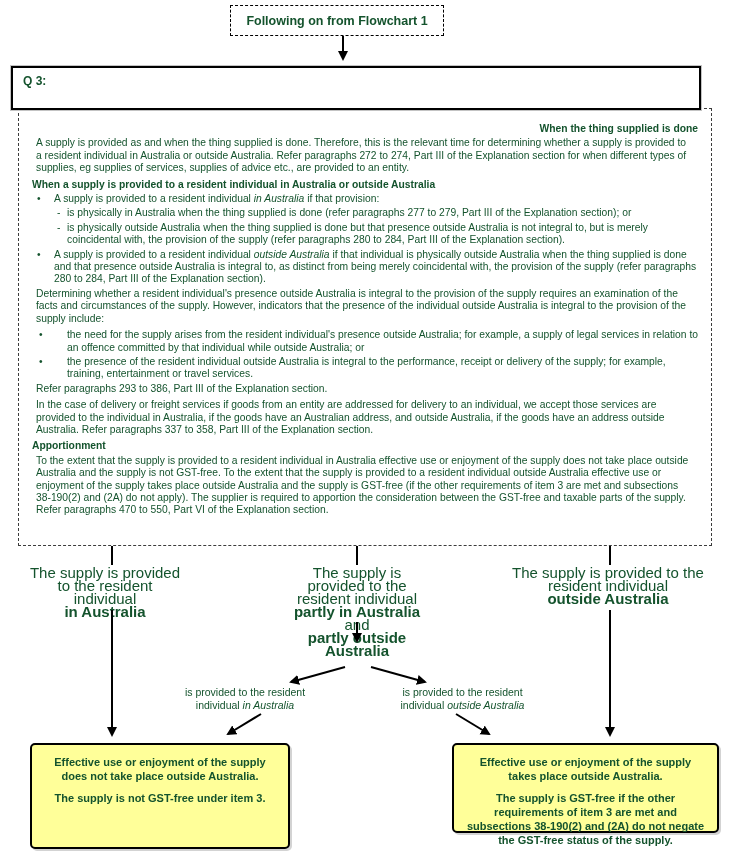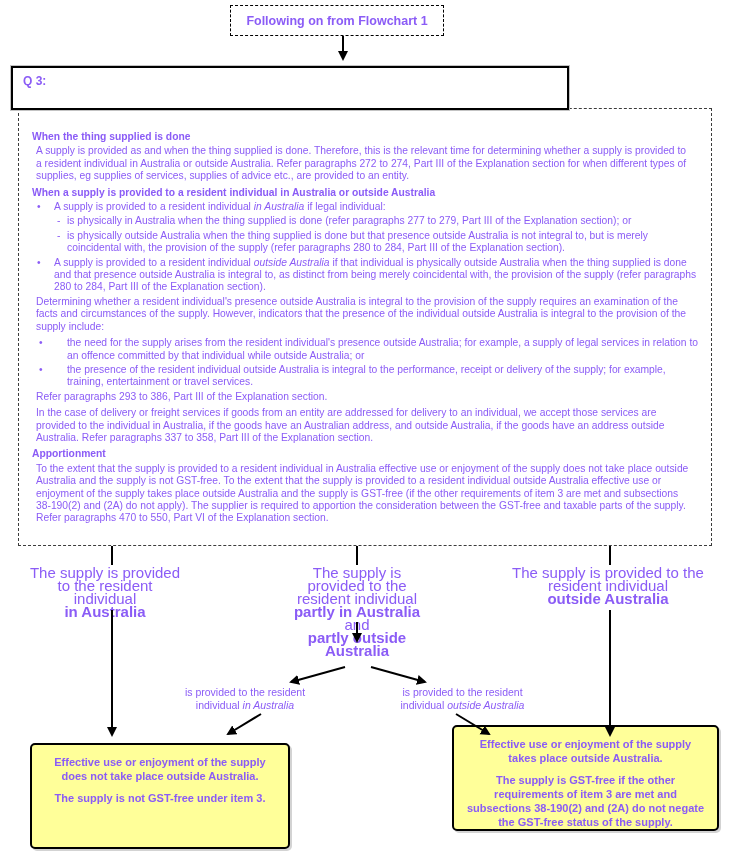--- a/index.html
+++ b/index.html
@@ -1,34 +1,34 @@
 <!DOCTYPE html>
 <html style="--outcome-bg: #ffff99; --line: #000000;"><head>
 <meta charset="utf-8">
 <style>
   html,body{margin:0;padding:0;background:#fff;}
   .canvas{position:relative;width:731px;height:859px;background:#fff;
-          font-family:"Liberation Sans","DejaVu Sans",sans-serif;color:#8b5cf6;overflow:hidden;}
+          font-family:"Liberation Sans","DejaVu Sans",sans-serif;color:#14532d;overflow:hidden;}
   .canvas > div{position:absolute;box-sizing:border-box;}
   svg.connectors{position:absolute;left:0;top:0;width:731px;height:859px;z-index:3;pointer-events:none;}
 
   .title-box{left:230px;top:5px;width:214px;height:31px;border:1px dashed #000;
              display:flex;align-items:center;justify-content:center;
              font-weight:bold;font-size:12.5px;background:#fff;z-index:2;}
 
-  .q-box{left:11px;top:66px;width:558px;height:44px;border:2px solid #000;outline:1px solid #c3c3c3;
+  .q-box{left:11px;top:66px;width:690px;height:44px;border:2px solid #000;outline:1px solid #c3c3c3;
          background:#fff;z-index:2;display:flex;padding:6px 10px;font-weight:bold;
          font-size:12px;line-height:15px;}
   .q-num{width:54px;flex:none;}
   .q-text{max-width:578px;}
 
   .exp-box{left:18px;top:108px;width:694px;height:438px;border:1px dashed #3c3c3c;background:#fff;
            z-index:1;padding:6px 13px 0 13px;font-size:10.3px;line-height:12.4px;overflow:hidden;}
   .exp-box .h{font-weight:bold;margin:4px 0 2px;}
-  .exp-box .h:first-child{margin-top:16px;}
+  .exp-box .h:first-child{margin-top:8px;text-align:right;}
   .exp-box p{margin:0 4px 4px;}
   .row{display:flex;margin:0 0 2px;}
   .bm{width:17px;margin-left:5px;flex:none;}
   .bm2{width:28px;margin-left:7px;flex:none;}
   .dm{width:10px;margin-left:25px;flex:none;}
   .bt{flex:1;}
 
   .lbl{text-align:center;font-size:15px;line-height:13px;z-index:2;}
   .lbl-left{left:25px;top:566px;width:160px;}
   .lbl-mid{left:292px;top:566px;width:130px;}
@@ -37,21 +37,21 @@
 
   .extent{left:257px;top:653px;width:200px;text-align:center;font-size:10.5px;line-height:13px;}
   .sub{text-align:center;font-size:10.5px;line-height:13px;}
   .sub-left{left:175px;top:686px;width:140px;}
   .sub-right{left:385px;top:686px;width:155px;}
 
   .outcome{border:2px solid #000;border-radius:5px;background:var(--outcome-bg,#ffff99);
            font-weight:bold;font-size:11px;line-height:14px;text-align:center;
            padding:10px 12px;box-shadow:2px 2px 0 rgba(130,130,130,.35);z-index:2;}
   .outcome-left{left:30px;top:743px;width:260px;height:106px;}
-  .outcome-right{left:452px;top:725px;width:267px;height:106px;}
+  .outcome-right{left:452px;top:743px;width:267px;height:90px;}
   .outcome p{margin:0 0 8px;}
   .outcome p:last-child{margin:0;}
 
   line{stroke:var(--line,#000);stroke-width:2;}
 </style>
 </head>
 <body>
 
 <div class="canvas">
 
@@ -83,21 +83,21 @@
   </div>
 
   <div class="exp-box">
     <div class="h">When the thing supplied is done</div>
     <p>A supply is provided as and when the thing supplied is done. Therefore, this is the relevant time for determining whether a supply is provided to a resident individual in Australia or outside Australia. Refer paragraphs 272 to 274, Part III of the Explanation section for when different types of supplies, eg supplies of services, supplies of advice etc., are provided to an entity.</p>
 
     <div class="h">When a supply is provided to a resident individual in Australia or outside Australia</div>
 
     <div class="row">
       <span class="bm">•</span>
-      <span class="bt"><span>A supply is provided to a resident individual </span><i>in Australia</i><span> if legal individual:</span></span>
+      <span class="bt"><span>A supply is provided to a resident individual </span><i>in Australia</i><span> if that provision:</span></span>
     </div>
     <div class="row">
       <span class="dm">-</span>
       <span class="bt">is physically in Australia when the thing supplied is done (refer paragraphs 277 to 279, Part III of the Explanation section); or</span>
     </div>
     <div class="row">
       <span class="dm">-</span>
       <span class="bt">is physically outside Australia when the thing supplied is done but that presence outside Australia is not integral to, but is merely coincidental with, the provision of the supply (refer paragraphs 280 to 284, Part III of the Explanation section).</span>
     </div>
 

